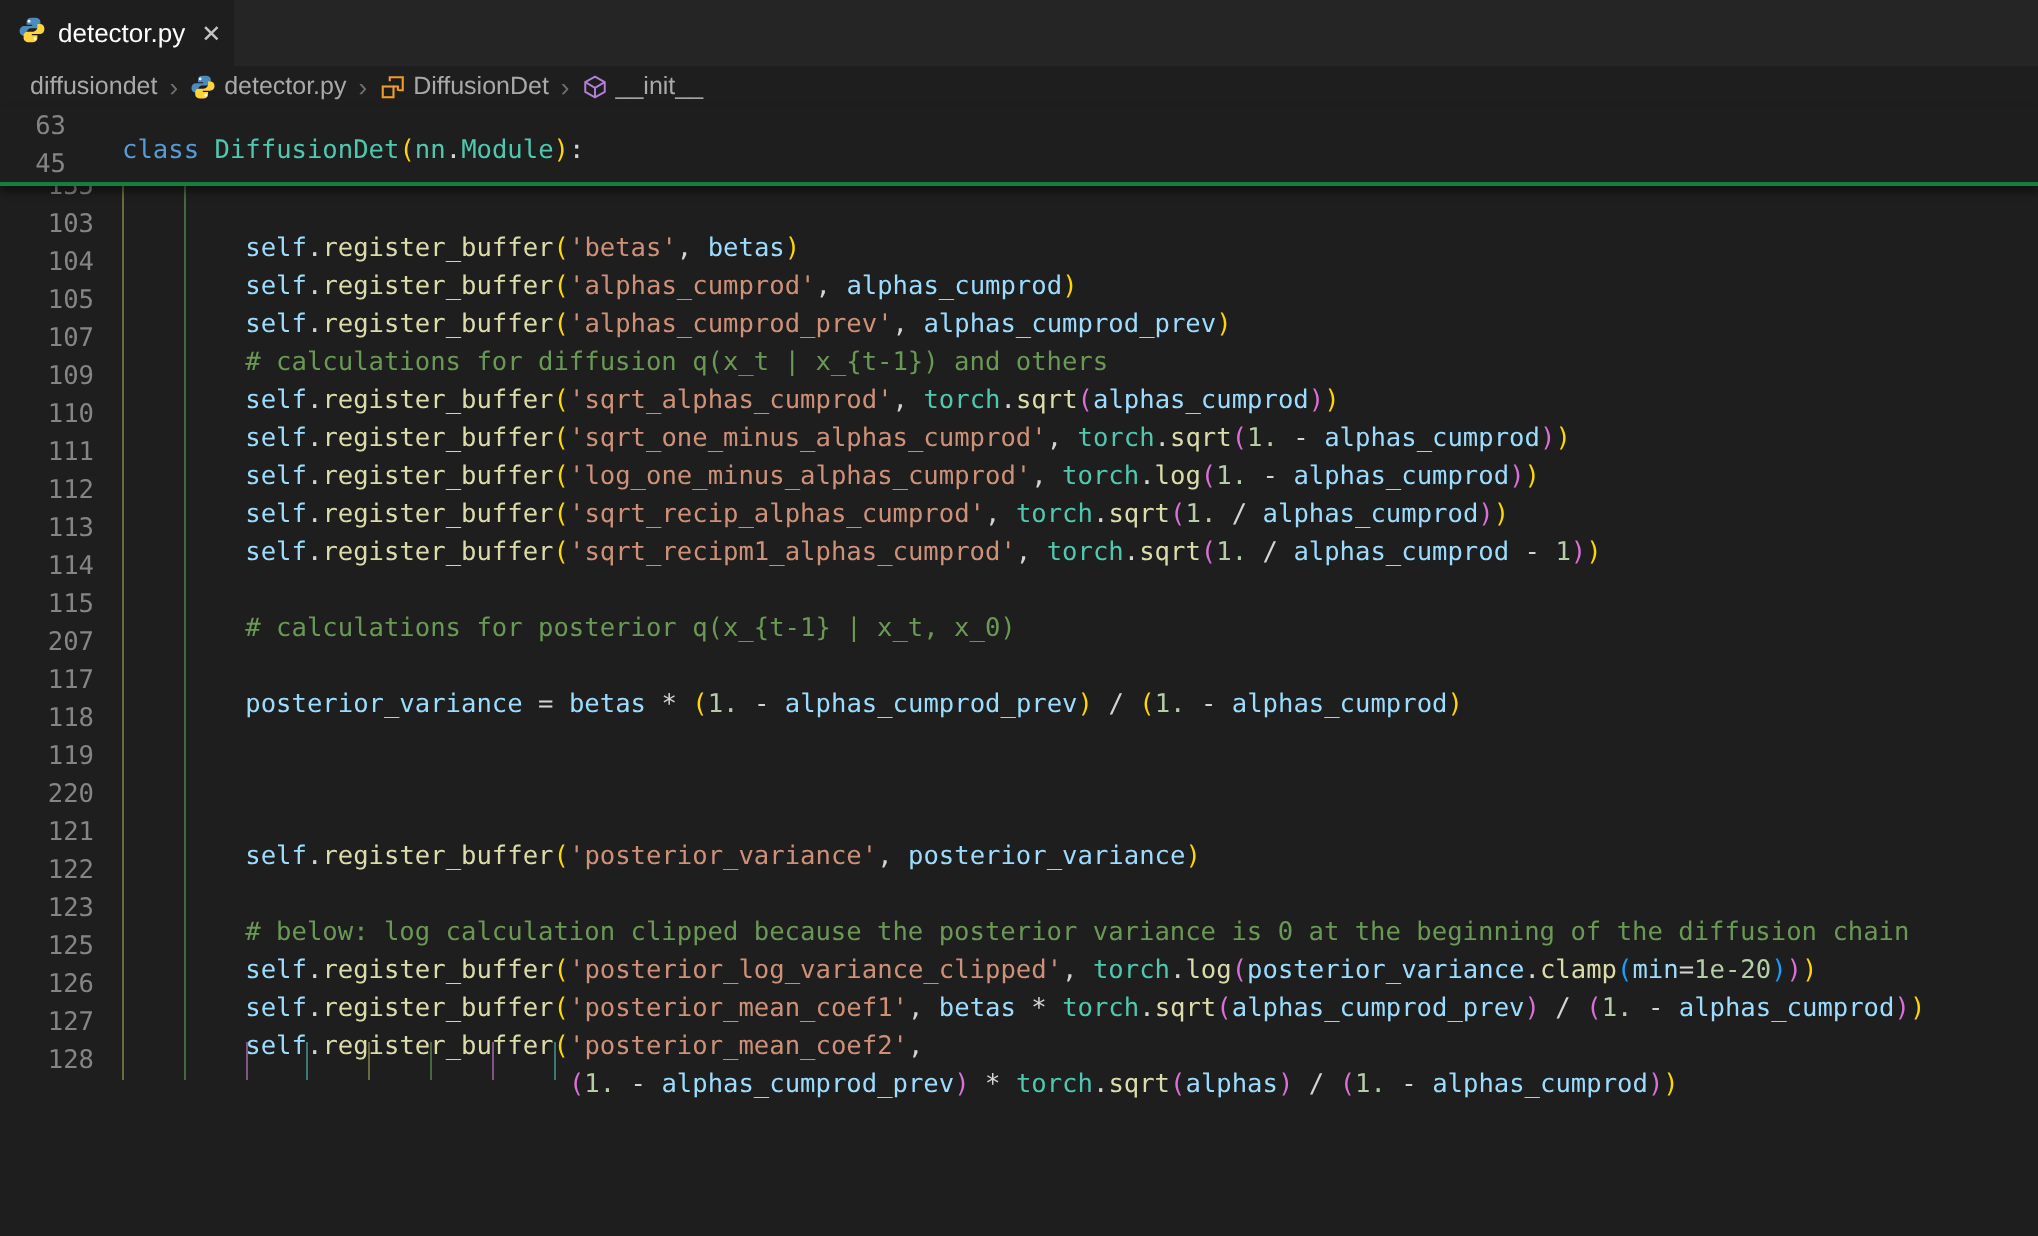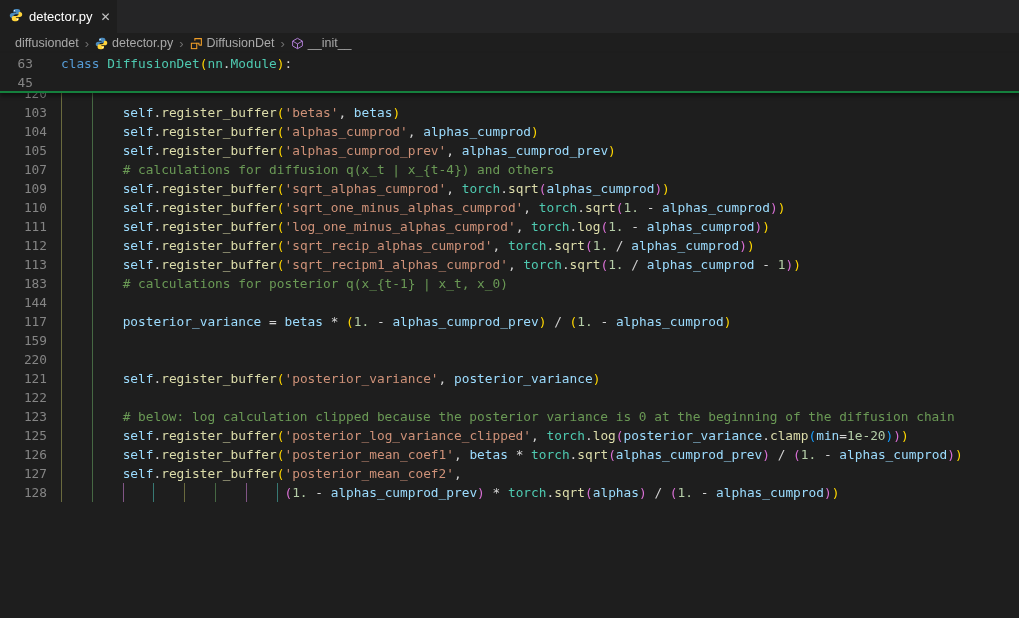--- a/index.html
+++ b/index.html
@@ -32,21 +32,21 @@
   .code-font{font-family:"DejaVu Sans Mono","Liberation Mono",monospace;font-size:12.8px}
 
   .sticky{height:40px;padding-top:1px;background:var(--editor-bg);position:relative;
           border-bottom:2px solid #15803d;box-shadow:0 3px 4px rgba(0,0,0,.45);z-index:5}
   .partial{height:10px;overflow:hidden;position:relative}
   .partial .row{margin-top:-9px}
 
   .row{position:relative;height:19px;line-height:19px;white-space:pre}
   .ln{position:absolute;left:0;top:0;width:47px;text-align:right;color:var(--line-number)}
   .sticky .ln{width:33px}
-  .content{position:absolute;left:61px;top:0}
+  .content{position:absolute;left:61px;top:12px}
   .guide{position:absolute;top:0;bottom:0;width:1px;opacity:.8}
 
   .t-kw{color:var(--keyword)} .t-fn{color:var(--function)} .t-var{color:var(--variable)}
   .t-type{color:var(--class-type)} .t-str{color:var(--string)} .t-num{color:var(--number)}
   .t-op{color:var(--operator)} .t-cmt{color:var(--comment)}
   .t-b1{color:var(--bracket1)} .t-b2{color:var(--bracket2)} .t-b3{color:var(--bracket3)}
   .t-ws{color:var(--operator)}
 </style>
 </head>
 <body>
@@ -106,37 +106,39 @@
       <span>__init__</span>
     </span>
   </div>
 
   <div class="sticky code-font" id="sticky">
       <div class="row"><div class="ln">63</div><div class="content"><span class="t-kw">class</span><span class="t-op"> </span><span class="t-type">DiffusionDet</span><span class="t-b1">(</span><span class="t-type">nn</span><span class="t-op">.</span><span class="t-type">Module</span><span class="t-b1">)</span><span class="t-op">:</span></div></div>
       <div class="row"><div class="ln">45</div></div>
     </div>
 
   <div class="partial code-font" id="partial">
-      <div class="row"><div class="guide" style="left: 61px; background: rgb(125, 125, 70);"></div><div class="guide" style="left: 91.8px; background: rgb(80, 122, 76);"></div><div class="ln">120</div><div class="content"></div></div>
+      <div class="row"><div class="guide" style="left: 61px; background: rgb(125, 125, 70);"></div><div class="guide" style="left: 91.8px; background: rgb(80, 122, 76);"></div><div class="ln">135</div><div class="content"></div></div>
     </div>
 
   <div class="code-font" id="code">
       <div class="row"><div class="guide" style="left: 61px; background: rgb(125, 125, 70);"></div><div class="guide" style="left: 91.8px; background: rgb(80, 122, 76);"></div><div class="ln">103</div><div class="content"><span class="t-ws">        </span><span class="t-var">self</span><span class="t-op">.</span><span class="t-fn">register_buffer</span><span class="t-b1">(</span><span class="t-str">'betas'</span><span class="t-op">, </span><span class="t-var">betas</span><span class="t-b1">)</span></div></div>
       <div class="row"><div class="guide" style="left: 61px; background: rgb(125, 125, 70);"></div><div class="guide" style="left: 91.8px; background: rgb(80, 122, 76);"></div><div class="ln">104</div><div class="content"><span class="t-ws">        </span><span class="t-var">self</span><span class="t-op">.</span><span class="t-fn">register_buffer</span><span class="t-b1">(</span><span class="t-str">'alphas_cumprod'</span><span class="t-op">, </span><span class="t-var">alphas_cumprod</span><span class="t-b1">)</span></div></div>
       <div class="row"><div class="guide" style="left: 61px; background: rgb(125, 125, 70);"></div><div class="guide" style="left: 91.8px; background: rgb(80, 122, 76);"></div><div class="ln">105</div><div class="content"><span class="t-ws">        </span><span class="t-var">self</span><span class="t-op">.</span><span class="t-fn">register_buffer</span><span class="t-b1">(</span><span class="t-str">'alphas_cumprod_prev'</span><span class="t-op">, </span><span class="t-var">alphas_cumprod_prev</span><span class="t-b1">)</span></div></div>
-      <div class="row"><div class="guide" style="left: 61px; background: rgb(125, 125, 70);"></div><div class="guide" style="left: 91.8px; background: rgb(80, 122, 76);"></div><div class="ln">107</div><div class="content"><span class="t-ws">        </span><span class="t-cmt"># calculations for diffusion q(x_t | x_{t-4}) and others</span></div></div>
+      <div class="row"><div class="guide" style="left: 61px; background: rgb(125, 125, 70);"></div><div class="guide" style="left: 91.8px; background: rgb(80, 122, 76);"></div><div class="ln">107</div><div class="content"><span class="t-ws">        </span><span class="t-cmt"># calculations for diffusion q(x_t | x_{t-1}) and others</span></div></div>
       <div class="row"><div class="guide" style="left: 61px; background: rgb(125, 125, 70);"></div><div class="guide" style="left: 91.8px; background: rgb(80, 122, 76);"></div><div class="ln">109</div><div class="content"><span class="t-ws">        </span><span class="t-var">self</span><span class="t-op">.</span><span class="t-fn">register_buffer</span><span class="t-b1">(</span><span class="t-str">'sqrt_alphas_cumprod'</span><span class="t-op">, </span><span class="t-type">torch</span><span class="t-op">.</span><span class="t-fn">sqrt</span><span class="t-b2">(</span><span class="t-var">alphas_cumprod</span><span class="t-b2">)</span><span class="t-b1">)</span></div></div>
       <div class="row"><div class="guide" style="left: 61px; background: rgb(125, 125, 70);"></div><div class="guide" style="left: 91.8px; background: rgb(80, 122, 76);"></div><div class="ln">110</div><div class="content"><span class="t-ws">        </span><span class="t-var">self</span><span class="t-op">.</span><span class="t-fn">register_buffer</span><span class="t-b1">(</span><span class="t-str">'sqrt_one_minus_alphas_cumprod'</span><span class="t-op">, </span><span class="t-type">torch</span><span class="t-op">.</span><span class="t-fn">sqrt</span><span class="t-b2">(</span><span class="t-num">1.</span><span class="t-op"> - </span><span class="t-var">alphas_cumprod</span><span class="t-b2">)</span><span class="t-b1">)</span></div></div>
       <div class="row"><div class="guide" style="left: 61px; background: rgb(125, 125, 70);"></div><div class="guide" style="left: 91.8px; background: rgb(80, 122, 76);"></div><div class="ln">111</div><div class="content"><span class="t-ws">        </span><span class="t-var">self</span><span class="t-op">.</span><span class="t-fn">register_buffer</span><span class="t-b1">(</span><span class="t-str">'log_one_minus_alphas_cumprod'</span><span class="t-op">, </span><span class="t-type">torch</span><span class="t-op">.</span><span class="t-fn">log</span><span class="t-b2">(</span><span class="t-num">1.</span><span class="t-op"> - </span><span class="t-var">alphas_cumprod</span><span class="t-b2">)</span><span class="t-b1">)</span></div></div>
       <div class="row"><div class="guide" style="left: 61px; background: rgb(125, 125, 70);"></div><div class="guide" style="left: 91.8px; background: rgb(80, 122, 76);"></div><div class="ln">112</div><div class="content"><span class="t-ws">        </span><span class="t-var">self</span><span class="t-op">.</span><span class="t-fn">register_buffer</span><span class="t-b1">(</span><span class="t-str">'sqrt_recip_alphas_cumprod'</span><span class="t-op">, </span><span class="t-type">torch</span><span class="t-op">.</span><span class="t-fn">sqrt</span><span class="t-b2">(</span><span class="t-num">1.</span><span class="t-op"> / </span><span class="t-var">alphas_cumprod</span><span class="t-b2">)</span><span class="t-b1">)</span></div></div>
       <div class="row"><div class="guide" style="left: 61px; background: rgb(125, 125, 70);"></div><div class="guide" style="left: 91.8px; background: rgb(80, 122, 76);"></div><div class="ln">113</div><div class="content"><span class="t-ws">        </span><span class="t-var">self</span><span class="t-op">.</span><span class="t-fn">register_buffer</span><span class="t-b1">(</span><span class="t-str">'sqrt_recipm1_alphas_cumprod'</span><span class="t-op">, </span><span class="t-type">torch</span><span class="t-op">.</span><span class="t-fn">sqrt</span><span class="t-b2">(</span><span class="t-num">1.</span><span class="t-op"> / </span><span class="t-var">alphas_cumprod</span><span class="t-op"> - </span><span class="t-num">1</span><span class="t-b2">)</span><span class="t-b1">)</span></div></div>
-      <div class="row"><div class="guide" style="left: 61px; background: rgb(125, 125, 70);"></div><div class="guide" style="left: 91.8px; background: rgb(80, 122, 76);"></div><div class="ln">183</div><div class="content"><span class="t-ws">        </span><span class="t-cmt"># calculations for posterior q(x_{t-1} | x_t, x_0)</span></div></div>
-      <div class="row"><div class="guide" style="left: 61px; background: rgb(125, 125, 70);"></div><div class="guide" style="left: 91.8px; background: rgb(80, 122, 76);"></div><div class="ln">144</div><div class="content"></div></div>
+      <div class="row"><div class="guide" style="left: 61px; background: rgb(125, 125, 70);"></div><div class="guide" style="left: 91.8px; background: rgb(80, 122, 76);"></div><div class="ln">114</div><div class="content"></div></div>
+      <div class="row"><div class="guide" style="left: 61px; background: rgb(125, 125, 70);"></div><div class="guide" style="left: 91.8px; background: rgb(80, 122, 76);"></div><div class="ln">115</div><div class="content"><span class="t-ws">        </span><span class="t-cmt"># calculations for posterior q(x_{t-1} | x_t, x_0)</span></div></div>
+      <div class="row"><div class="guide" style="left: 61px; background: rgb(125, 125, 70);"></div><div class="guide" style="left: 91.8px; background: rgb(80, 122, 76);"></div><div class="ln">207</div><div class="content"></div></div>
       <div class="row"><div class="guide" style="left: 61px; background: rgb(125, 125, 70);"></div><div class="guide" style="left: 91.8px; background: rgb(80, 122, 76);"></div><div class="ln">117</div><div class="content"><span class="t-ws">        </span><span class="t-var">posterior_variance</span><span class="t-op"> = </span><span class="t-var">betas</span><span class="t-op"> * </span><span class="t-b1">(</span><span class="t-num">1.</span><span class="t-op"> - </span><span class="t-var">alphas_cumprod_prev</span><span class="t-b1">)</span><span class="t-op"> / </span><span class="t-b1">(</span><span class="t-num">1.</span><span class="t-op"> - </span><span class="t-var">alphas_cumprod</span><span class="t-b1">)</span></div></div>
-      <div class="row"><div class="guide" style="left: 61px; background: rgb(125, 125, 70);"></div><div class="guide" style="left: 91.8px; background: rgb(80, 122, 76);"></div><div class="ln">159</div></div>
+      <div class="row"><div class="guide" style="left: 61px; background: rgb(125, 125, 70);"></div><div class="guide" style="left: 91.8px; background: rgb(80, 122, 76);"></div><div class="ln">118</div><div class="content"></div></div>
+      <div class="row"><div class="guide" style="left: 61px; background: rgb(125, 125, 70);"></div><div class="guide" style="left: 91.8px; background: rgb(80, 122, 76);"></div><div class="ln">119</div></div>
       <div class="row"><div class="guide" style="left: 61px; background: rgb(125, 125, 70);"></div><div class="guide" style="left: 91.8px; background: rgb(80, 122, 76);"></div><div class="ln">220</div><div class="content"></div></div>
       <div class="row"><div class="guide" style="left: 61px; background: rgb(125, 125, 70);"></div><div class="guide" style="left: 91.8px; background: rgb(80, 122, 76);"></div><div class="ln">121</div><div class="content"><span class="t-ws">        </span><span class="t-var">self</span><span class="t-op">.</span><span class="t-fn">register_buffer</span><span class="t-b1">(</span><span class="t-str">'posterior_variance'</span><span class="t-op">, </span><span class="t-var">posterior_variance</span><span class="t-b1">)</span></div></div>
       <div class="row"><div class="guide" style="left: 61px; background: rgb(125, 125, 70);"></div><div class="guide" style="left: 91.8px; background: rgb(80, 122, 76);"></div><div class="ln">122</div><div class="content"></div></div>
       <div class="row"><div class="guide" style="left: 61px; background: rgb(125, 125, 70);"></div><div class="guide" style="left: 91.8px; background: rgb(80, 122, 76);"></div><div class="ln">123</div><div class="content"><span class="t-ws">        </span><span class="t-cmt"># below: log calculation clipped because the posterior variance is 0 at the beginning of the diffusion chain</span></div></div>
       <div class="row"><div class="guide" style="left: 61px; background: rgb(125, 125, 70);"></div><div class="guide" style="left: 91.8px; background: rgb(80, 122, 76);"></div><div class="ln">125</div><div class="content"><span class="t-ws">        </span><span class="t-var">self</span><span class="t-op">.</span><span class="t-fn">register_buffer</span><span class="t-b1">(</span><span class="t-str">'posterior_log_variance_clipped'</span><span class="t-op">, </span><span class="t-type">torch</span><span class="t-op">.</span><span class="t-fn">log</span><span class="t-b2">(</span><span class="t-var">posterior_variance</span><span class="t-op">.</span><span class="t-fn">clamp</span><span class="t-b3">(</span><span class="t-var">min</span><span class="t-op">=</span><span class="t-num">1e-20</span><span class="t-b3">)</span><span class="t-b2">)</span><span class="t-b1">)</span></div></div>
       <div class="row"><div class="guide" style="left: 61px; background: rgb(125, 125, 70);"></div><div class="guide" style="left: 91.8px; background: rgb(80, 122, 76);"></div><div class="ln">126</div><div class="content"><span class="t-ws">        </span><span class="t-var">self</span><span class="t-op">.</span><span class="t-fn">register_buffer</span><span class="t-b1">(</span><span class="t-str">'posterior_mean_coef1'</span><span class="t-op">, </span><span class="t-var">betas</span><span class="t-op"> * </span><span class="t-type">torch</span><span class="t-op">.</span><span class="t-fn">sqrt</span><span class="t-b2">(</span><span class="t-var">alphas_cumprod_prev</span><span class="t-b2">)</span><span class="t-op"> / </span><span class="t-b2">(</span><span class="t-num">1.</span><span class="t-op"> - </span><span class="t-var">alphas_cumprod</span><span class="t-b2">)</span><span class="t-b1">)</span></div></div>
       <div class="row"><div class="guide" style="left: 61px; background: rgb(125, 125, 70);"></div><div class="guide" style="left: 91.8px; background: rgb(80, 122, 76);"></div><div class="ln">127</div><div class="content"><span class="t-ws">        </span><span class="t-var">self</span><span class="t-op">.</span><span class="t-fn">register_buffer</span><span class="t-b1">(</span><span class="t-str">'posterior_mean_coef2'</span><span class="t-op">,</span></div></div>
       <div class="row"><div class="guide" style="left: 61px; background: rgb(125, 125, 70);"></div><div class="guide" style="left: 91.8px; background: rgb(80, 122, 76);"></div><div class="guide" style="left: 122.6px; background: rgb(154, 99, 160);"></div><div class="guide" style="left: 153.4px; background: rgb(63, 144, 138);"></div><div class="guide" style="left: 184.2px; background: rgb(125, 125, 70);"></div><div class="guide" style="left: 215px; background: rgb(80, 122, 76);"></div><div class="guide" style="left: 245.8px; background: rgb(154, 99, 160);"></div><div class="guide" style="left: 276.6px; background: rgb(63, 144, 138);"></div><div class="ln">128</div><div class="content"><span class="t-ws">                             </span><span class="t-b2">(</span><span class="t-num">1.</span><span class="t-op"> - </span><span class="t-var">alphas_cumprod_prev</span><span class="t-b2">)</span><span class="t-op"> * </span><span class="t-type">torch</span><span class="t-op">.</span><span class="t-fn">sqrt</span><span class="t-b2">(</span><span class="t-var">alphas</span><span class="t-b2">)</span><span class="t-op"> / </span><span class="t-b2">(</span><span class="t-num">1.</span><span class="t-op"> - </span><span class="t-var">alphas_cumprod</span><span class="t-b2">)</span><span class="t-b1">)</span></div></div>
     </div>
 

